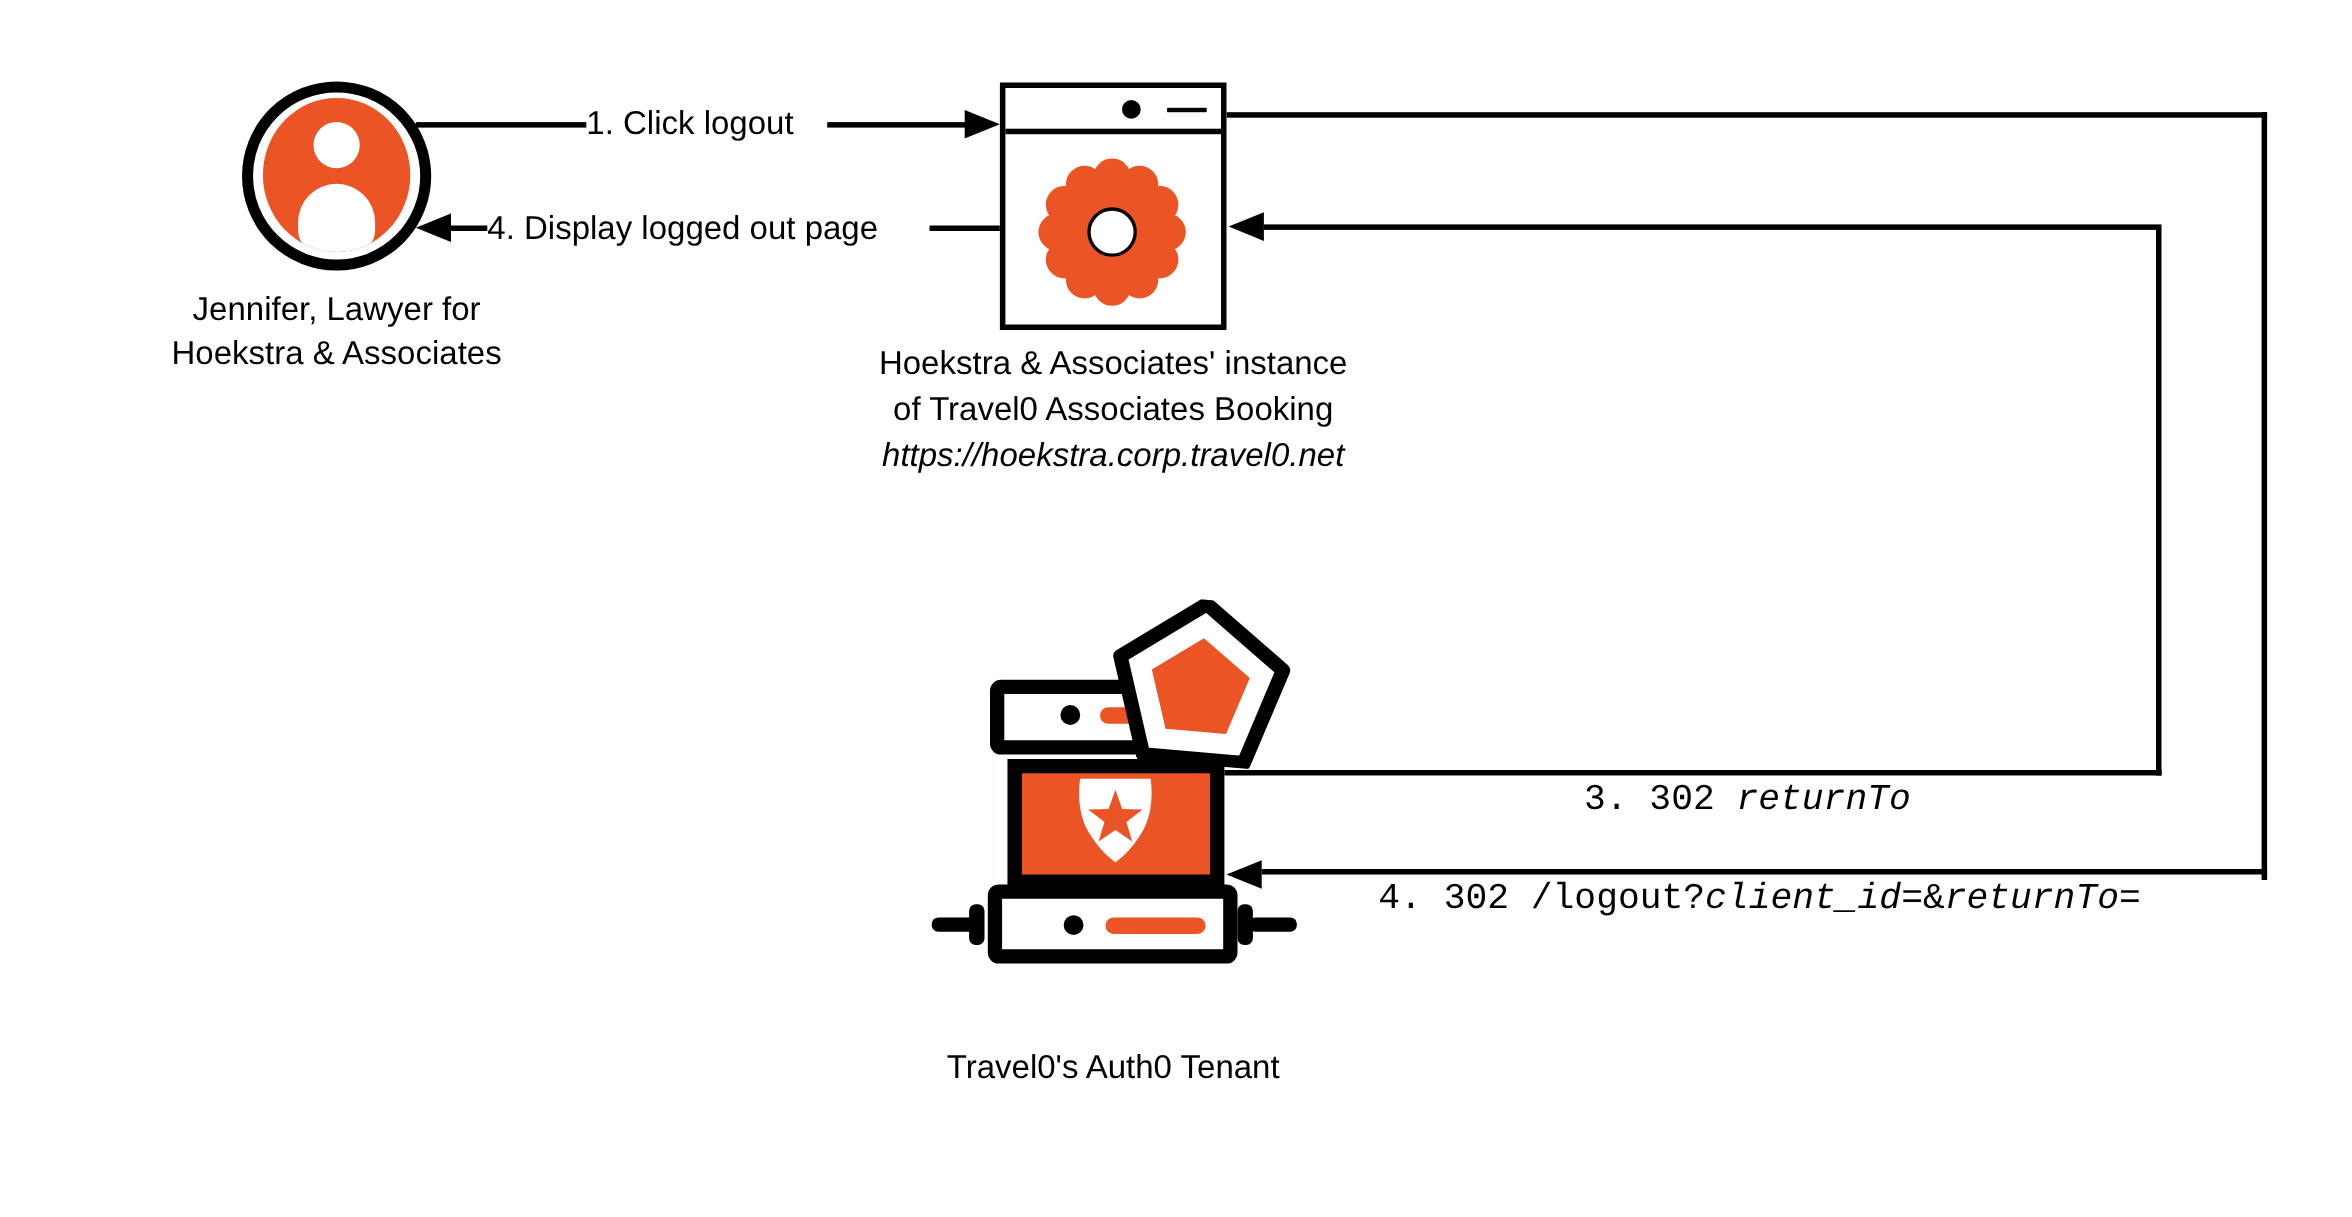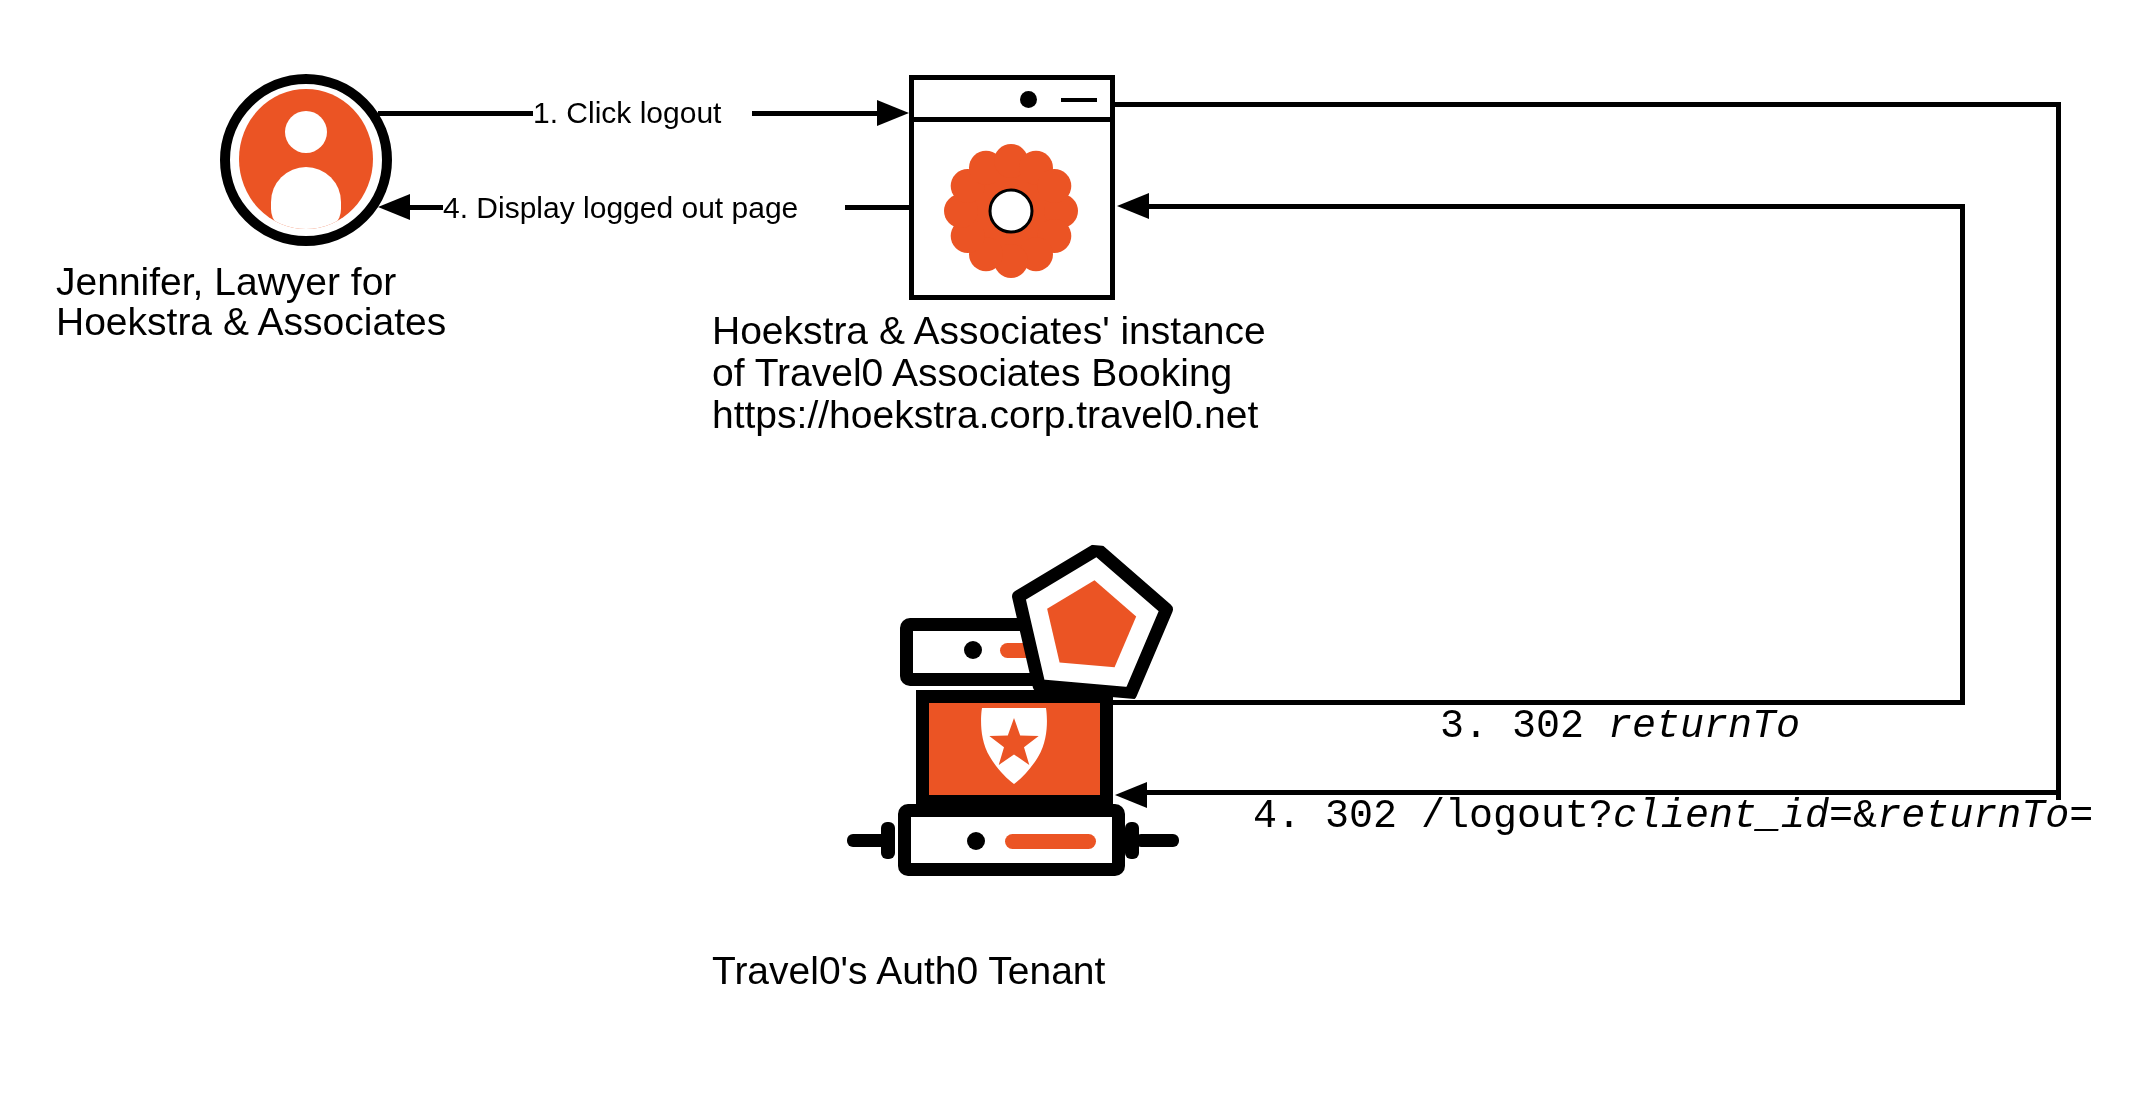--- a/index.html
+++ b/index.html
@@ -27,25 +27,25 @@
   .ah-left {
     position: absolute; width: 0; height: 0;
     border-top: 13px solid transparent; border-bottom: 13px solid transparent;
     border-right: 32px solid var(--line);
   }
 
   
   .flow-label { position: absolute; font-size: 30px; line-height: 36px; white-space: nowrap; }
   .code-label {
     position: absolute; font-family: "Liberation Mono", monospace;
-    font-size: 40px; line-height: 38px; white-space: nowrap;
+    font-size: 33px; line-height: 38px; white-space: nowrap;
   }
   .code-label .it { font-style: italic; }
-  .caption { position: absolute; width: 600px; font-size: 39px; line-height: 42px; }
-  .caption .it { }
+  .caption { position: absolute; width: 600px; text-align: center; font-size: 30px; line-height: 42px; }
+  .caption .it { font-style: italic; }
 
   
   .person-ring {
     position: absolute; left: 220px; top: 74px; width: 172px; height: 172px;
     border: 10px solid var(--line); border-radius: 50%; background: #fff;
   }
   .person-fill {
     position: absolute; left: 9px; top: 5px; width: 134px; height: 140px;
     border-radius: 50%; background: var(--accent); overflow: hidden;
   }

